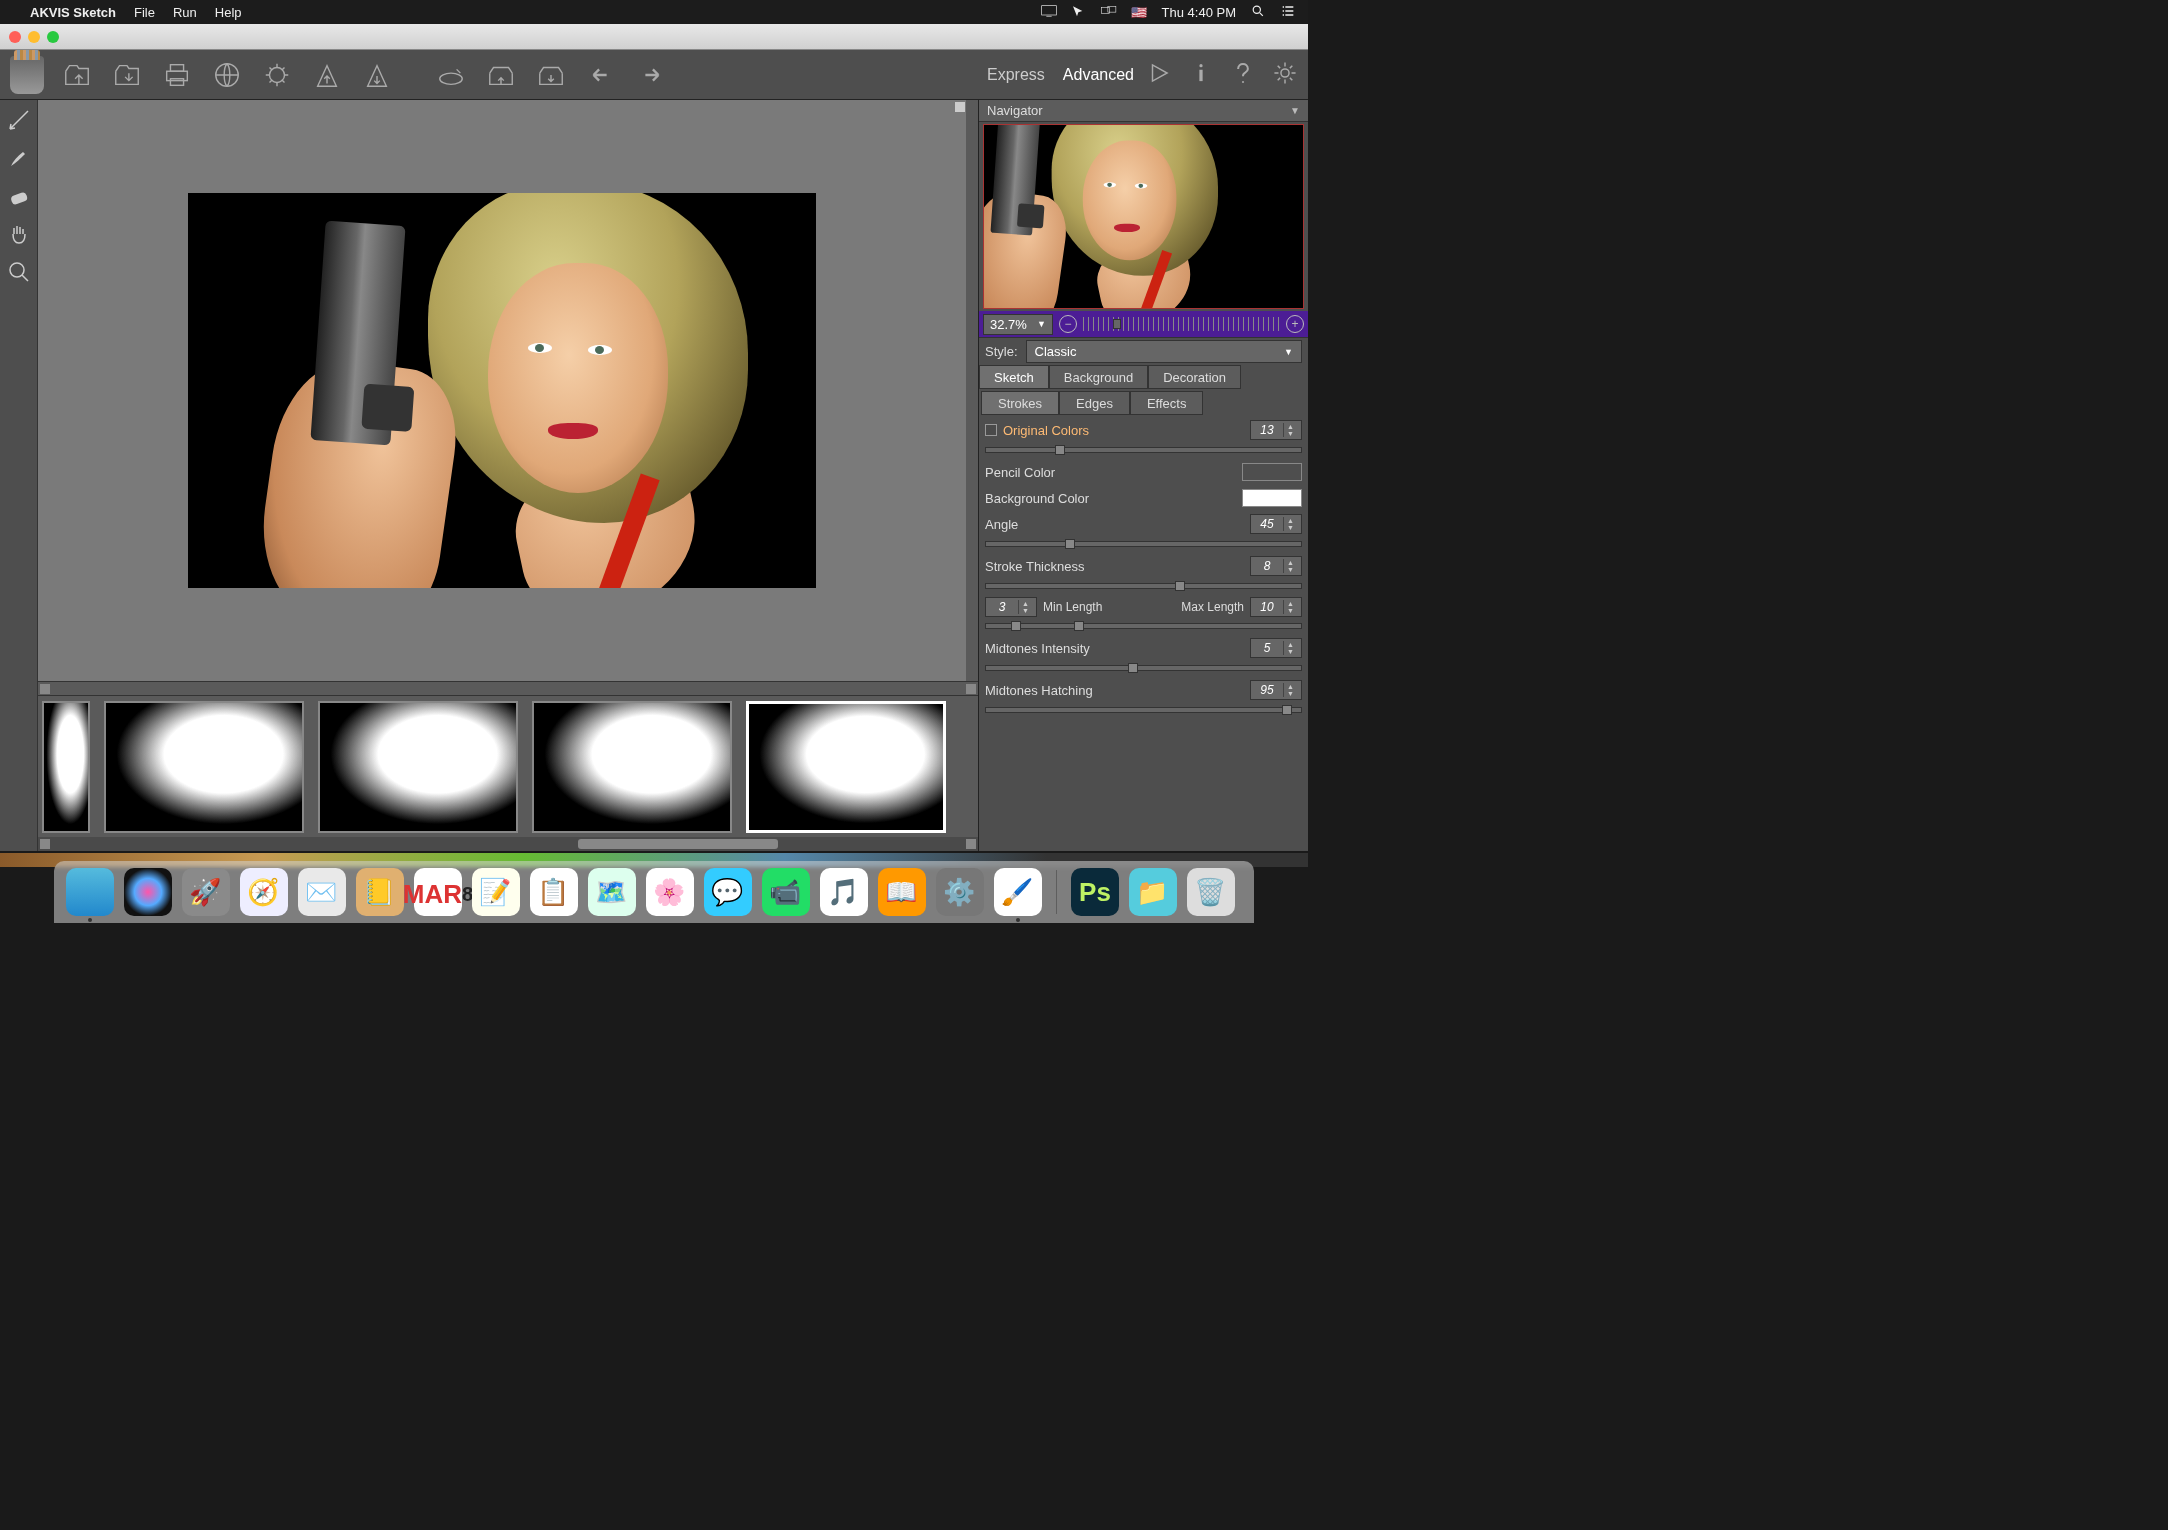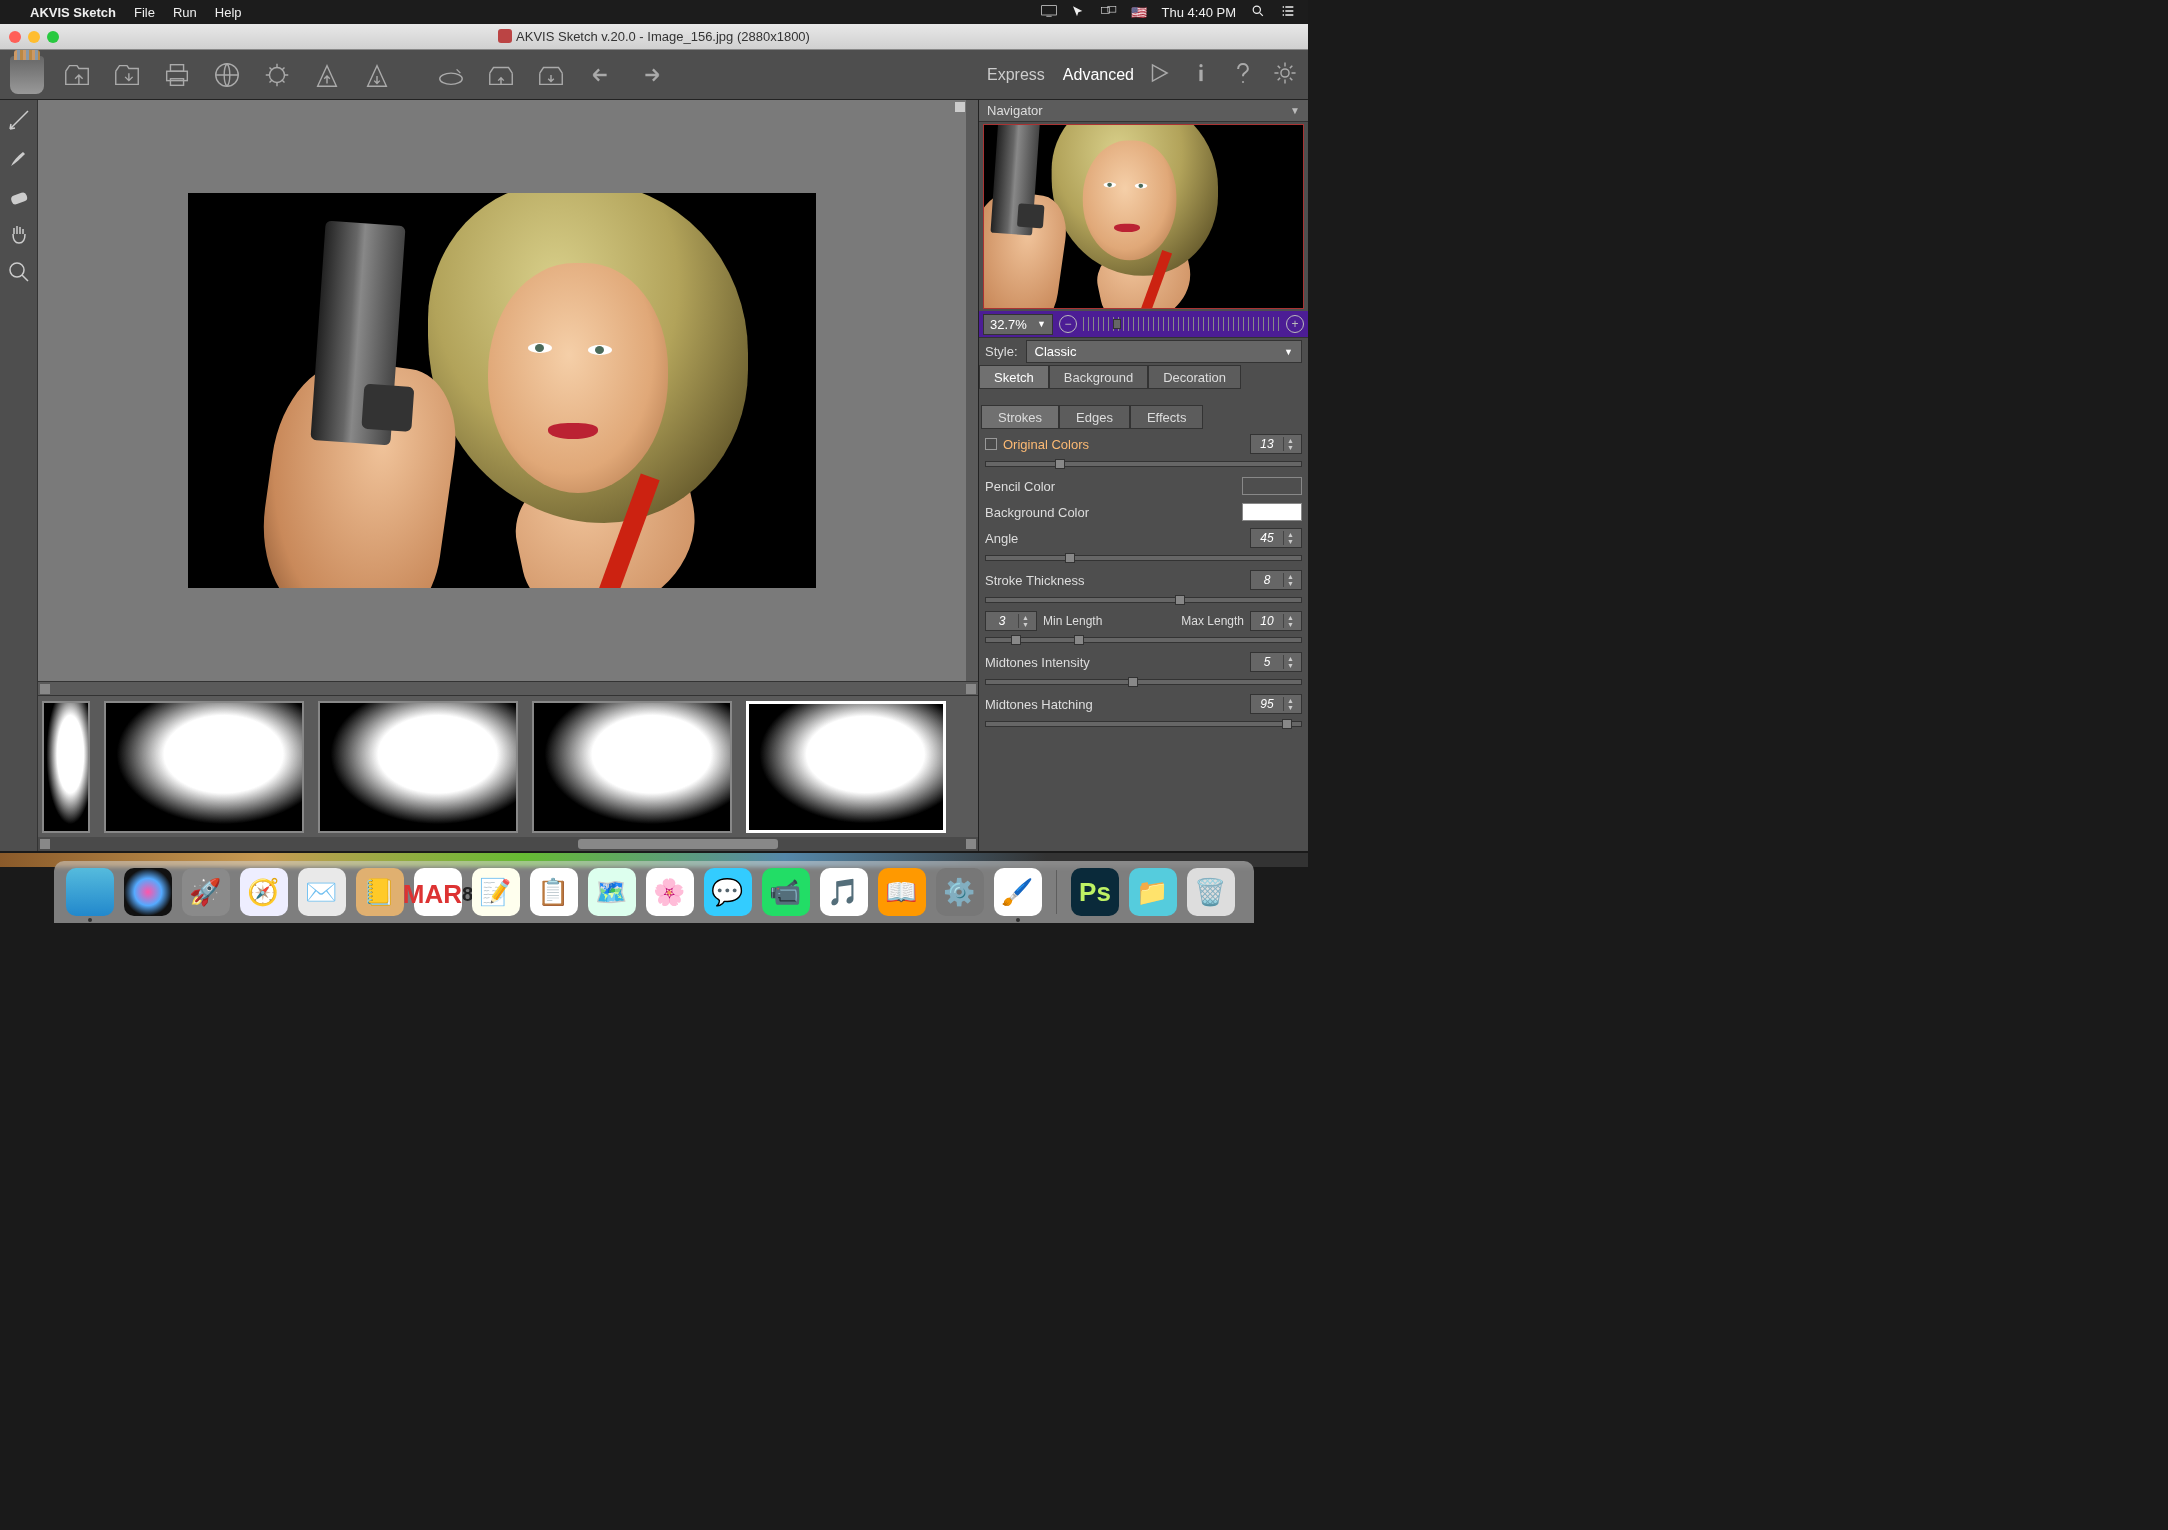--- a/index.html
+++ b/index.html
@@ -90,21 +90,21 @@
 .zoom-minus, .zoom-plus { width:18px; height:18px; border:1.5px solid #bbb; border-radius:50%; display:flex; align-items:center; justify-content:center; color:#bbb; font-size:12px; }
 .zoom-track { flex:1; height:14px; background: repeating-linear-gradient(90deg,#888 0 1px, transparent 1px 5px); position:relative; }
 .zoom-track .knob { position:absolute; left:30px; top:2px; width:8px; height:10px; background:#666; border:1px solid #333; }
 
 .style-row { height:28px; display:flex; align-items:center; gap:8px; padding:0 6px; background:#4e4e4e; border-top:1px solid #333; }
 .style-select { flex:1; background:#666; color:#fff; padding:3px 8px; border:1px solid #333; display:flex; justify-content:space-between; align-items:center; }
 
 .panel-tabs { display:flex; height:24px; }
 .ptab { flex:0 0 auto; padding:0 14px; background:#5c5c5c; color:#ddd; display:flex; align-items:center; border:1px solid #333; font-size:13px; }
 .ptab.active { background:#707070; color:#fff; }
-.sub-tabs { display:flex; height:24px; margin-top:16px; padding-left:2px; }
+.sub-tabs { display:flex; height:24px; margin-top:2px; padding-left:2px; }
 .stab { padding:0 16px; background:#5c5c5c; display:flex; align-items:center; border:1px solid #333; }
 .stab.active { background:#707070; font-weight:500; }
 
 .params { padding:4px 6px 8px 6px; display:flex; flex-direction:column; gap:4px; }
 .param-row { display:flex; align-items:center; gap:6px; min-height:22px; }
 .param-row .lbl { flex:1; color:#ddd; }
 .param-row.dim .lbl { color:#fdba74; }
 .chk { width:12px; height:12px; border:1px solid #999; background:#4a4a4a; }
 .swatch { width:60px; height:18px; border:1px solid #888; }
 .spin { display:flex; align-items:center; background:#666; border:1px solid #333; min-width:52px; height:20px; }
@@ -169,21 +169,20 @@
         </svg></span>
   </div>
 </div>
 
 <div class="titlebar">
   <div class="tl-buttons">
     <div class="tl-btn tl-close"></div>
     <div class="tl-btn tl-min"></div>
     <div class="tl-btn tl-max"></div>
   </div>
-  <div class="title-text"><span class="title-icon"></span><span>AKVIS Sketch v.20.0 - Image_156.jpg (2880x1800)</span></div>
 </div>
 
 <div class="top-toolbar">
   <div class="tool-group-left">
     <div class="tool-btn">
         <div class="brushes-icon"></div>
       </div>
     <div class="tool-btn">
         <svg viewBox="0 0 32 32">
           <path d="M4 12v14h24V12M4 12l4-6h8l2 3h10v3M14 20l4-4 4 4M18 16v10"></path>

